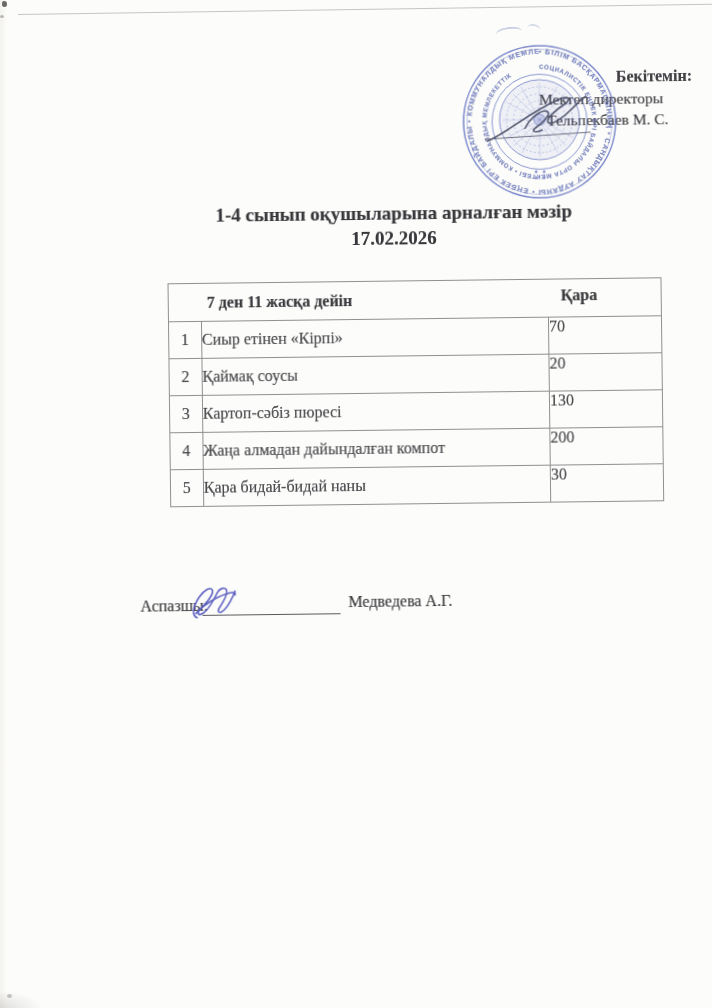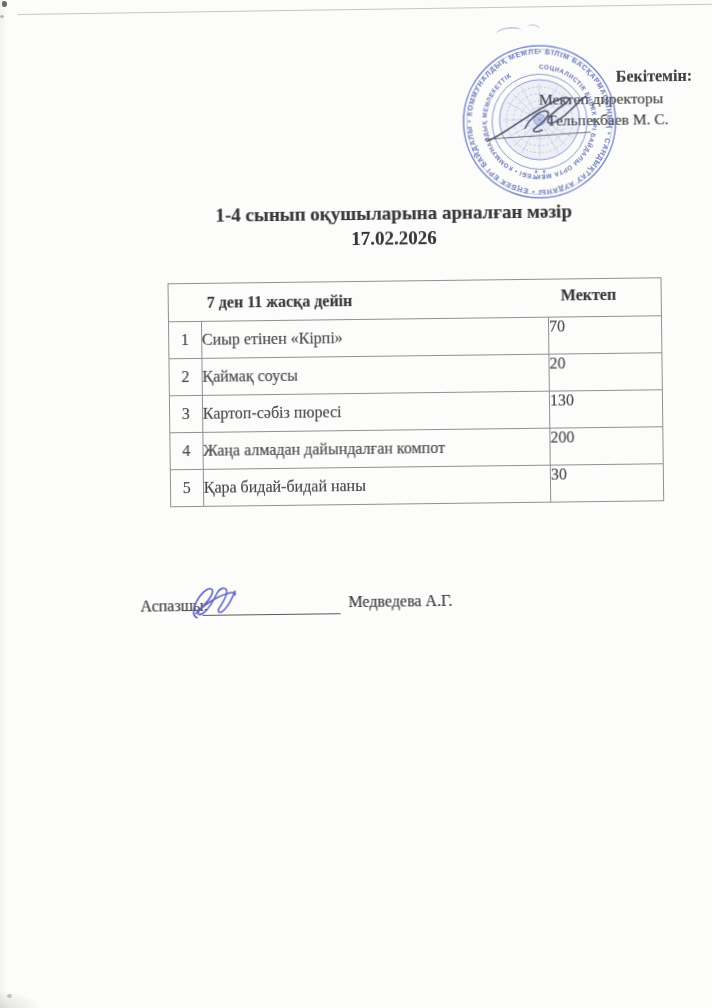--- a/index.html
+++ b/index.html
@@ -118,21 +118,21 @@
   <div class="title">
     <div>1-4 сынып оқушыларына арналған мәзір</div>
     <div>17.02.2026</div>
   </div>
 
   <table class="menu">
     <tbody>
         <tr class="hdr">
       <td colspan="3">
         <span class="age">7 ден 11 жасқа дейін</span>
-        <span class="gram">Мектеп</span>
+        <span class="gram">Қара</span>
       </td>
     </tr>
     <tr>
       <td class="c-num">1</td>
       <td class="c-dish">Сиыр етінен «Кірпі»</td>
       <td class="c-gram">70</td>
     </tr>
     <tr>
       <td class="c-num">2</td>
       <td class="c-dish">Қаймақ соусы</td>

